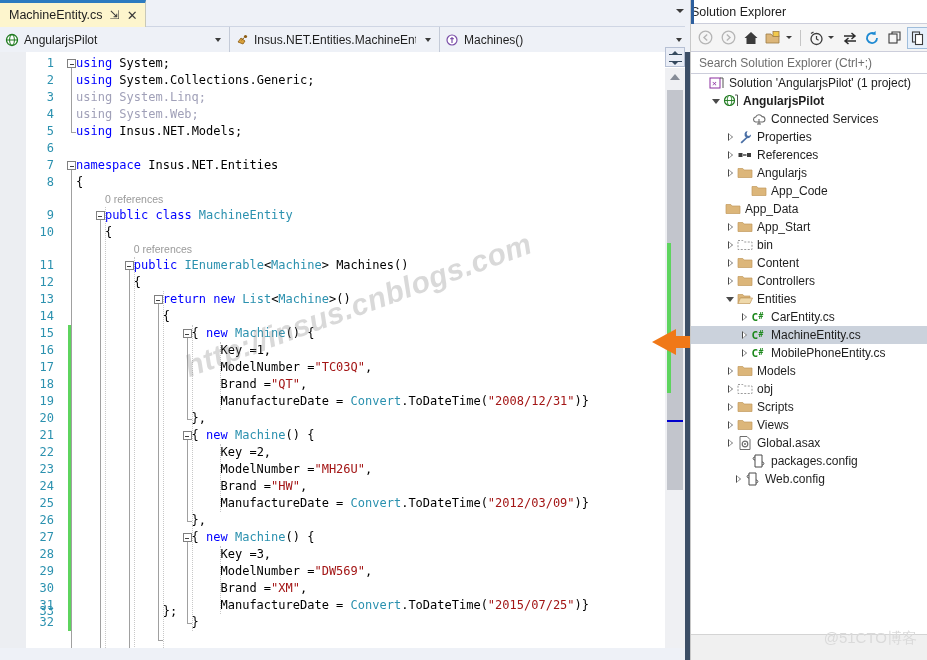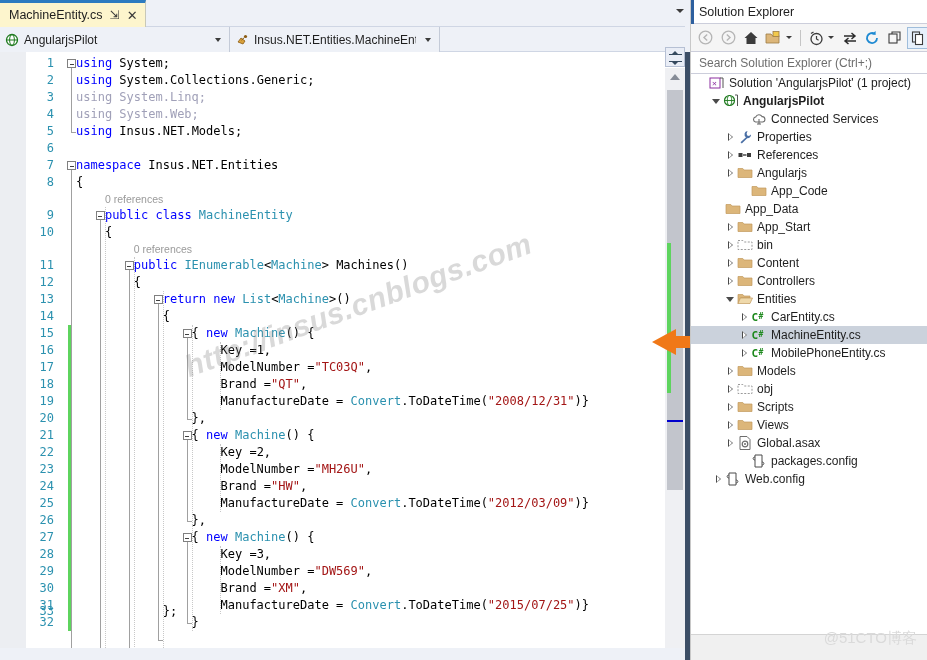--- a/index.html
+++ b/index.html
@@ -290,21 +290,20 @@
     width: 237px; height: 660px;
     background: #f0f0f0;
     border-left: 1px solid #c8c8c8;
   }
   #se-title-bar {
     position: absolute; left: 0; top: 0;
     width: 237px; height: 24px;
     background: #ffffff;
     border-bottom: 1px solid #cccedb;
     display: flex; align-items: center;
-    padding-left: 8px;
   }
   #se-title-bar::before {
     content: "";
     position: absolute; left: 0; top: 0;
     width: 3px; height: 24px;
     background: #2d5f9e;
   }
   .se-title {
     font-size: 12.5px; color: #1e1e1e;
   }
@@ -490,20 +489,30 @@
       </div>
       <div class="nav-combo" id="nav-combo-type">
         <span class="nav-icon">
           <svg width="14" height="14" viewBox="0 0 14 14">
             <path d="M3 9 L6 5 L10 8 L8 11 Z" fill="#d9a13b" stroke="#8a5a10" stroke-width="0.8"></path>
             <circle cx="10.5" cy="3.5" r="1.6" fill="#8a5a10"></circle>
             <line x1="9.3" y1="4.6" x2="6.5" y2="7.2" stroke="#8a5a10" stroke-width="1"></line>
           </svg>
         </span>
         <span class="nav-label">Insus.NET.Entities.MachineEntity</span>
+        <span class="nav-arrow"></span>
+      </div>
+      <div class="nav-combo" id="nav-combo-member">
+        <span class="nav-icon">
+          <svg width="14" height="14" viewBox="0 0 14 14">
+            <circle cx="7" cy="7" r="5" fill="#ffffff" stroke="#7b4fa8" stroke-width="1.2"></circle>
+            <path d="M7 4 L7 10 M5.2 5.6 L8.8 5.6" stroke="#7b4fa8" stroke-width="1.2"></path>
+          </svg>
+        </span>
+        <span class="nav-label">Machines()</span>
         <span class="nav-arrow"></span>
       </div>
     </div>
 
     <div id="code-area">
       <div id="gutter-bg"></div>
 
       <div id="change-bar" style="top: 273px; height: 306px;"></div>
 
       <div id="fold-layer">
@@ -919,21 +928,21 @@
         <div class="tree-row" style="padding-left: 46px;">
           <span class="expander"></span>
           <span class="tree-icon">
             <svg width="16" height="16" viewBox="0 0 16 16">
               <path d="M4 2 L11 2 L11 14 L4 14 Z" fill="#ffffff" stroke="#4a4a4a" stroke-width="1"></path>
               <path d="M4 4 C1.5 4 1.5 7 4 7 M11 9 C13.5 9 13.5 12 11 12" fill="none" stroke="#4a4a4a" stroke-width="1"></path>
             </svg>
           </span>
           <span class="tree-label">packages.config</span>
         </div>
-        <div class="tree-row" style="padding-left: 20px;">
+        <div class="tree-row" style="padding-left: 40px;">
           <span class="expander">
             <span class="tri-right"></span>
           </span>
           <span class="tree-icon">
             <svg width="16" height="16" viewBox="0 0 16 16">
               <path d="M4 2 L11 2 L11 14 L4 14 Z" fill="#ffffff" stroke="#4a4a4a" stroke-width="1"></path>
               <path d="M4 4 C1.5 4 1.5 7 4 7 M11 9 C13.5 9 13.5 12 11 12" fill="none" stroke="#4a4a4a" stroke-width="1"></path>
             </svg>
           </span>
           <span class="tree-label">Web.config</span>

